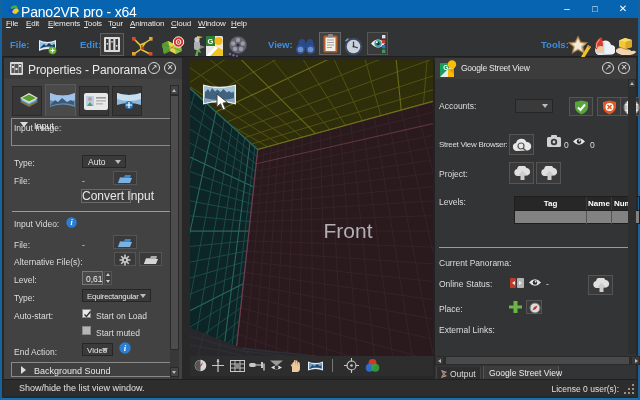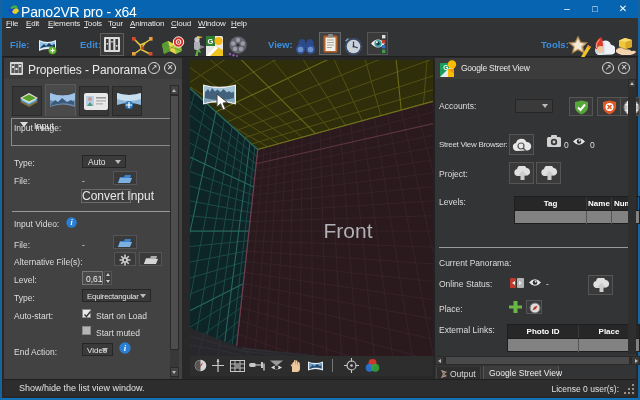--- a/index.html
+++ b/index.html
@@ -323,20 +323,24 @@
       <div class="lbl" style="left:92px;top:212px">Start muted</div>
       <div class="lbl" style="left:10px;top:231px">End Action:</div>
       <div class="combo" style="left:78px;top:227px;width:31px;height:13px">
             <span style="position:absolute;left:4px;top:1.5px;font-size:8px">Video</span>
             <span class="arr"></span>
           </div>
       <svg style="position:absolute;left:115px;top:226px" width="12" height="12" viewBox="0 0 11 11">
             <circle cx="5.5" cy="5.5" r="5.2" fill="#2a7fd4"></circle>
             <text x="5.5" y="8.4" font-size="8" font-weight="bold" font-style="italic" fill="#fff" text-anchor="middle" font-family="Liberation Serif,serif">i</text>
           </svg>
+      <div class="sechdr" style="top:246px;height:15px">
+            <span style="position:absolute;left:9px;top:3px;width:0;height:0;border-top:4px solid transparent;border-bottom:4px solid transparent;border-left:5px solid #ddd"></span>
+            <span style="position:absolute;left:22px;top:3px">Background Sound</span>
+          </div>
     </div>
 
     <div style="position:absolute;right:3px;top:27px;width:9px;bottom:0;background:#383838"></div>
     <div style="position:absolute;right:3px;top:27px;width:9px;height:10px;background:#444;border:1px solid #2a2a2a">
           <span style="position:absolute;left:1px;top:3px;width:0;height:0;border-left:2.5px solid transparent;border-right:2.5px solid transparent;border-bottom:3.5px solid #bbb"></span>
         </div>
     <div style="position:absolute;right:3px;top:37px;width:9px;height:255px;background:#4d4d4d;border:1px solid #2a2a2a"></div>
     <div style="position:absolute;right:3px;bottom:2px;width:9px;height:10px;background:#444;border:1px solid #2a2a2a">
           <span style="position:absolute;left:1px;top:3px;width:0;height:0;border-left:2.5px solid transparent;border-right:2.5px solid transparent;border-top:3.5px solid #bbb"></span>
         </div>
@@ -551,27 +555,20 @@
               <path d="M5.5 1 h4 v4.5 h4.5 v3 h-4.5 v4.5 h-4 v-4.5 h-4.5 v-3 h4.5Z" fill="#6ab544"></path>
             </svg></div>
       <div class="ibtn" style="left:91px;top:242px;width:16px;height:14px">
             <svg style="position:absolute;left:2px;top:1px" width="12" height="12" viewBox="0 0 12 12">
               <circle cx="6" cy="6" r="5" fill="#ddd"></circle>
               <circle cx="6" cy="6" r="5" fill="none" stroke="#777"></circle>
               <path d="M8.5 3.5 L5 5 L3.5 8.5 L7 7Z" fill="#c0392b"></path>
             </svg>
           </div>
       <div class="lbl" style="left:4px;top:267px">External Links:</div>
-      <div class="rtable" style="left:72px;top:266px;width:133px;height:28px">
-        <div class="hd" style="width:71px">Photo ID</div>
-            <div class="hd" style="width:60px;border-right:none">Place</div>
-        <div class="row">
-              <div style="float:left;width:71px;height:13px;border-right:1px solid #555"></div>
-            </div>
-      </div>
       <div style="position:absolute;left:0;top:298px;width:205px;height:9px;background:#2e2e2e">
         <div style="position:absolute;left:0;top:0;width:9px;height:9px;background:#3a3a3a;border:1px solid #2a2a2a">
               <span style="position:absolute;left:2px;top:2px;width:0;height:0;border-top:2.5px solid transparent;border-bottom:2.5px solid transparent;border-right:3.5px solid #bbb"></span>
             </div>
         <div style="position:absolute;right:0;top:0;width:9px;height:9px;background:#3a3a3a;border:1px solid #2a2a2a">
               <span style="position:absolute;left:3px;top:2px;width:0;height:0;border-top:2.5px solid transparent;border-bottom:2.5px solid transparent;border-left:3.5px solid #bbb"></span>
             </div>
         <div style="position:absolute;left:10px;right:10px;top:0;height:9px;background:#4a4a4a;border:1px solid #2a2a2a"></div>
       </div>
       <div style="position:absolute;left:1px;top:309px;width:45px;height:14px;background:#2e2e2e;border:1px solid #444;border-top:none">

